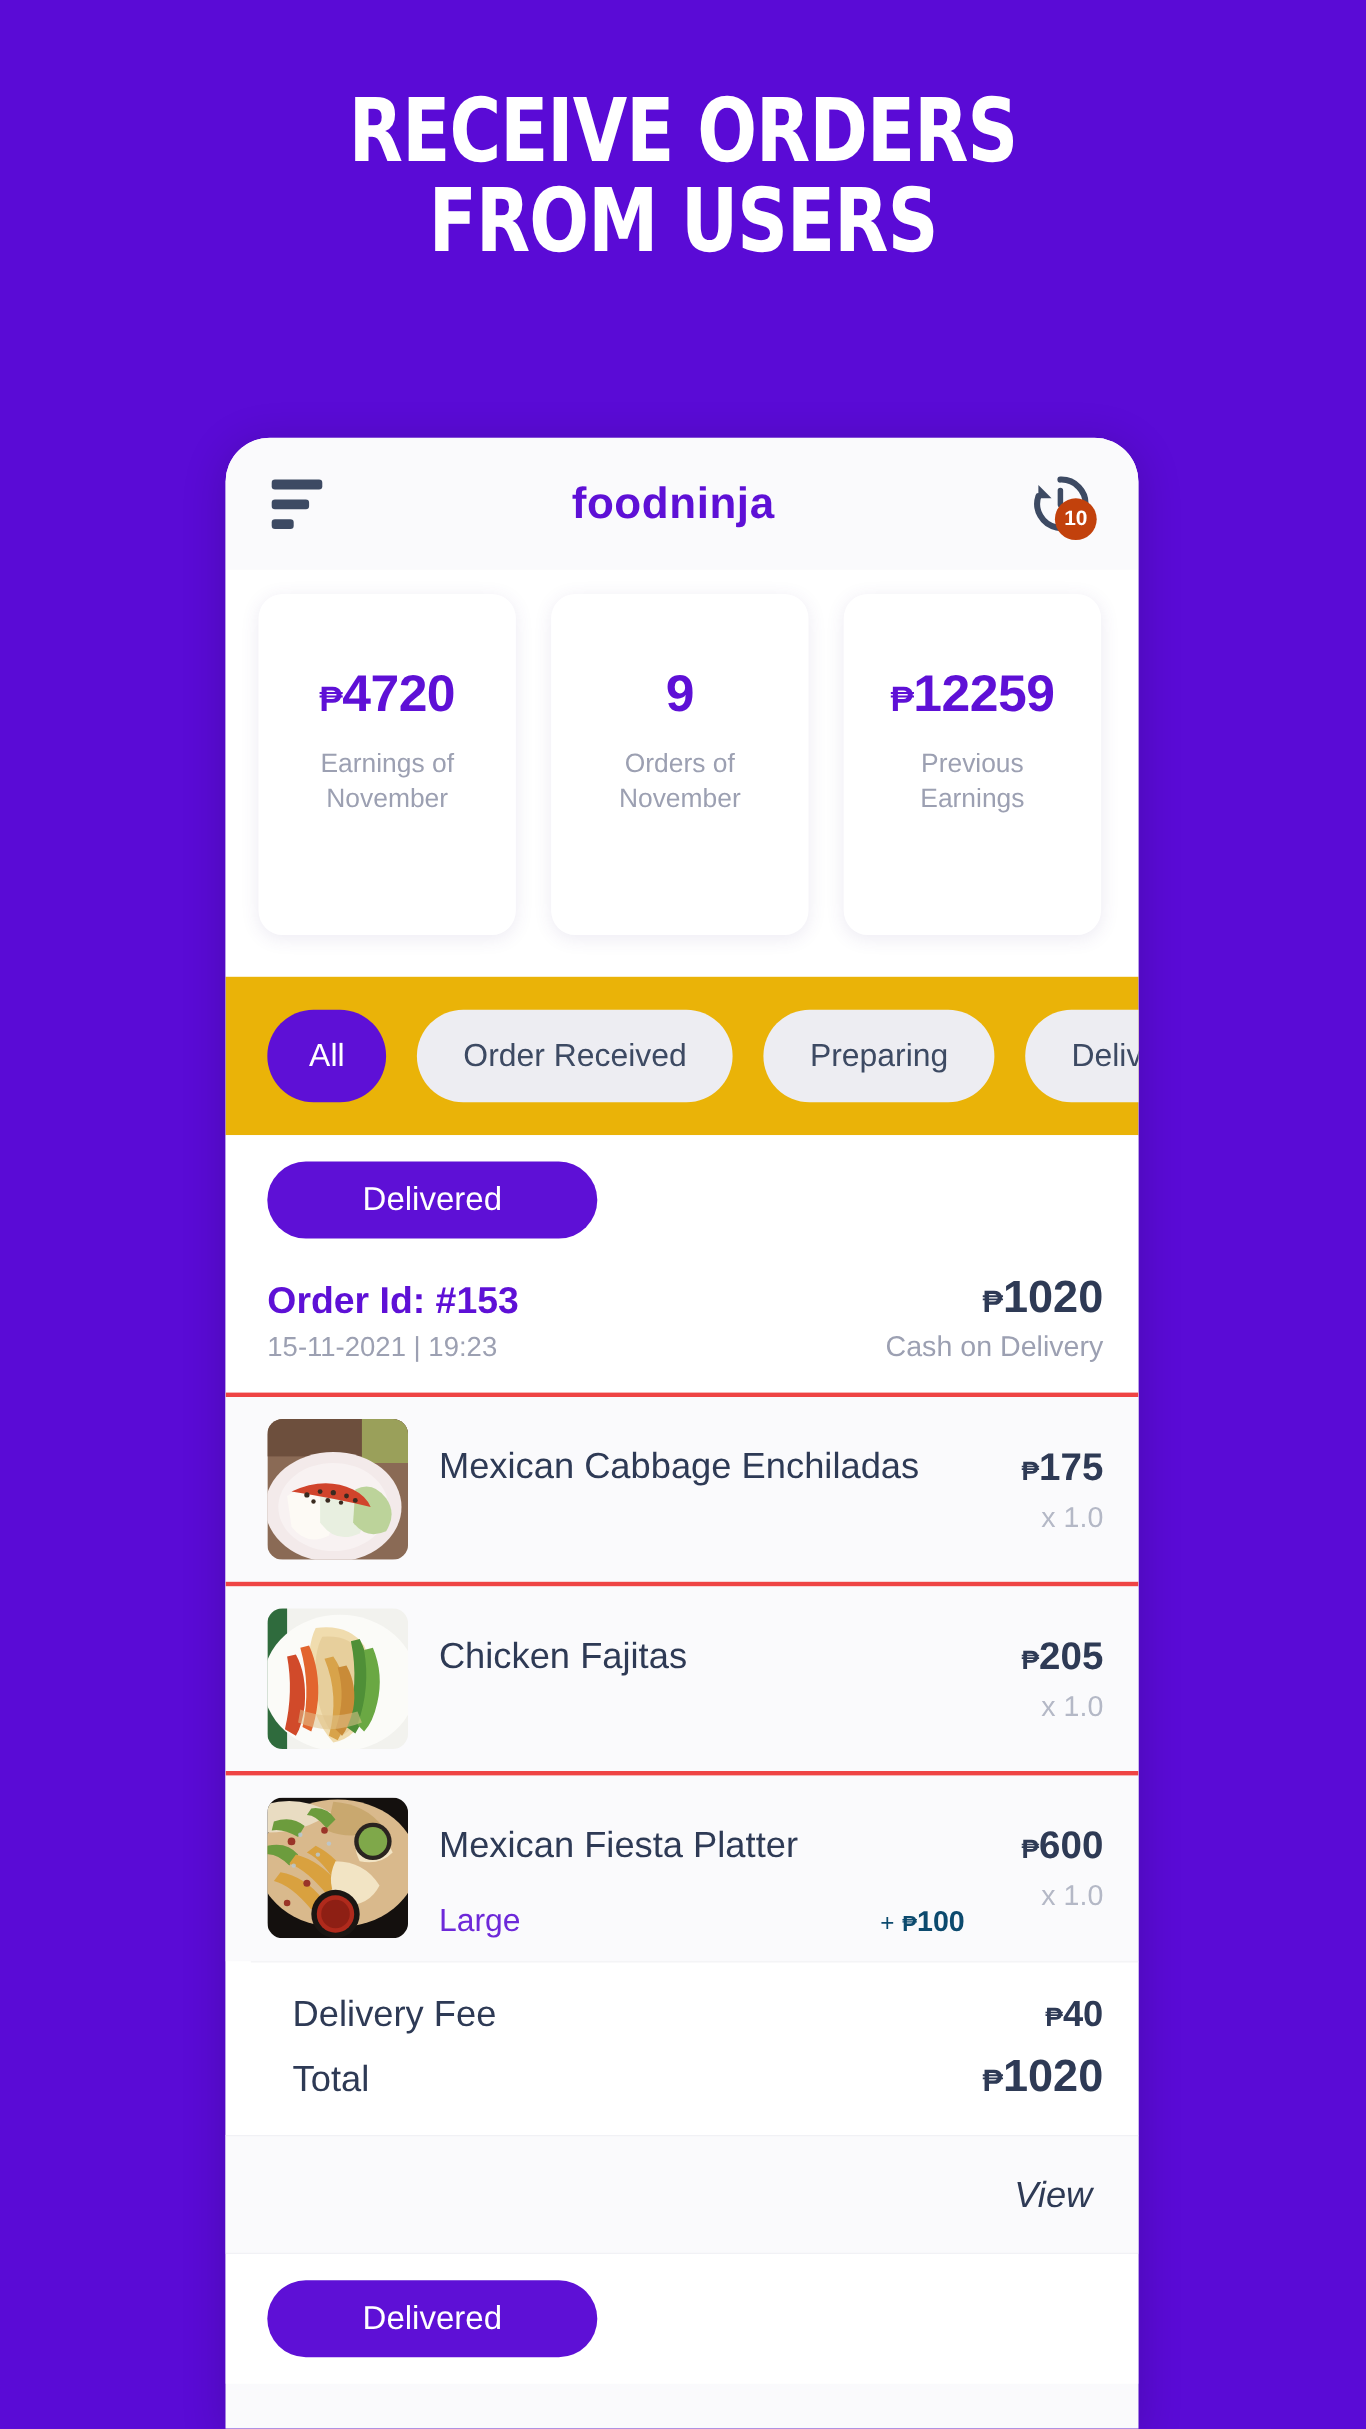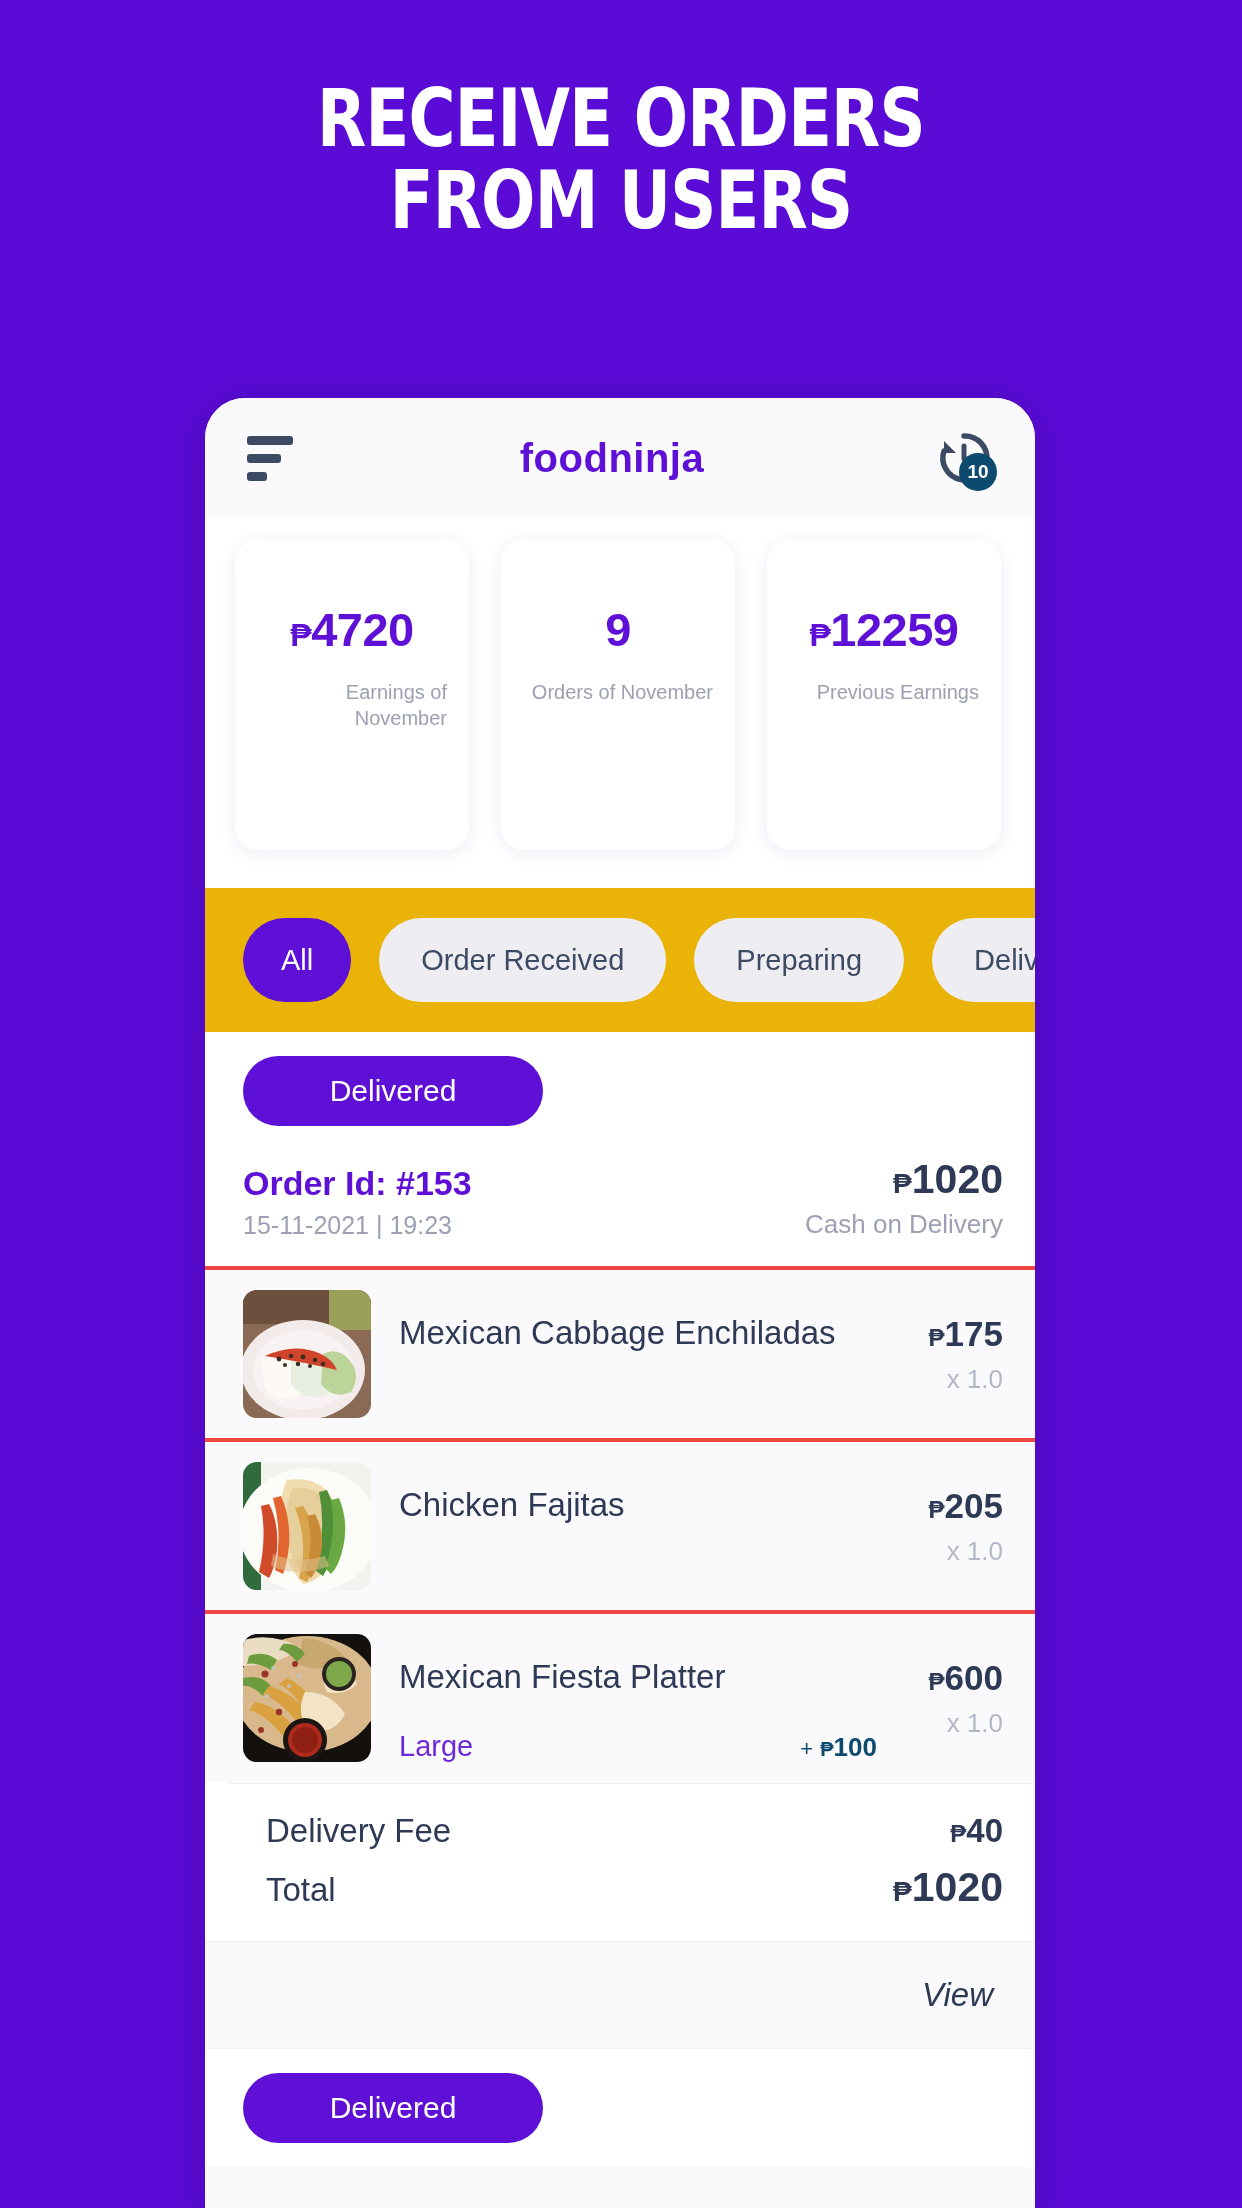--- a/index.html
+++ b/index.html
@@ -57,21 +57,21 @@
     font-size:40px;
     font-weight:bold;
     letter-spacing:0.5px;
   }
 
   .hist-wrap { position:relative; width:62px; height:62px; cursor:pointer; }
   .hist-wrap svg { display:block; }
   .hist-badge {
     position:absolute; right:-4px; bottom:-2px;
     width:38px; height:38px; border-radius:50%;
-    background:#0c4a6e;
+    background:#c2410c;
     color:#fff; font-size:19px; font-weight:bold;
     display:flex; align-items:center; justify-content:center;
   }
 
   
   .stats-strip {
     background:#FFFFFF;
     padding:22px 0 38px 0;
   }
   .stats-row {
@@ -91,24 +91,23 @@
     color:#5E10D6;
     font-size:47px;
     font-weight:bold;
     letter-spacing:-0.5px;
     white-space:nowrap;
   }
   .stat-value .cur { font-size:32px; font-weight:bold; }
   .stat-label {
     margin-top:22px;
     color:#9CA0B2;
-    font-size:20px;
+    font-size:24px;
     line-height:1.32;
     padding:0 22px;
-    text-align:right;
   }
 
   
   .chips-band { background:#eab308; padding:30px 16px 30px 0; }
   .chips-row { display:flex; gap:28px; padding-left:38px; }
   .chip {
     flex:0 0 auto;
     height:84px; border-radius:44px;
     display:flex; align-items:center; justify-content:center;
     padding:0 42px;

